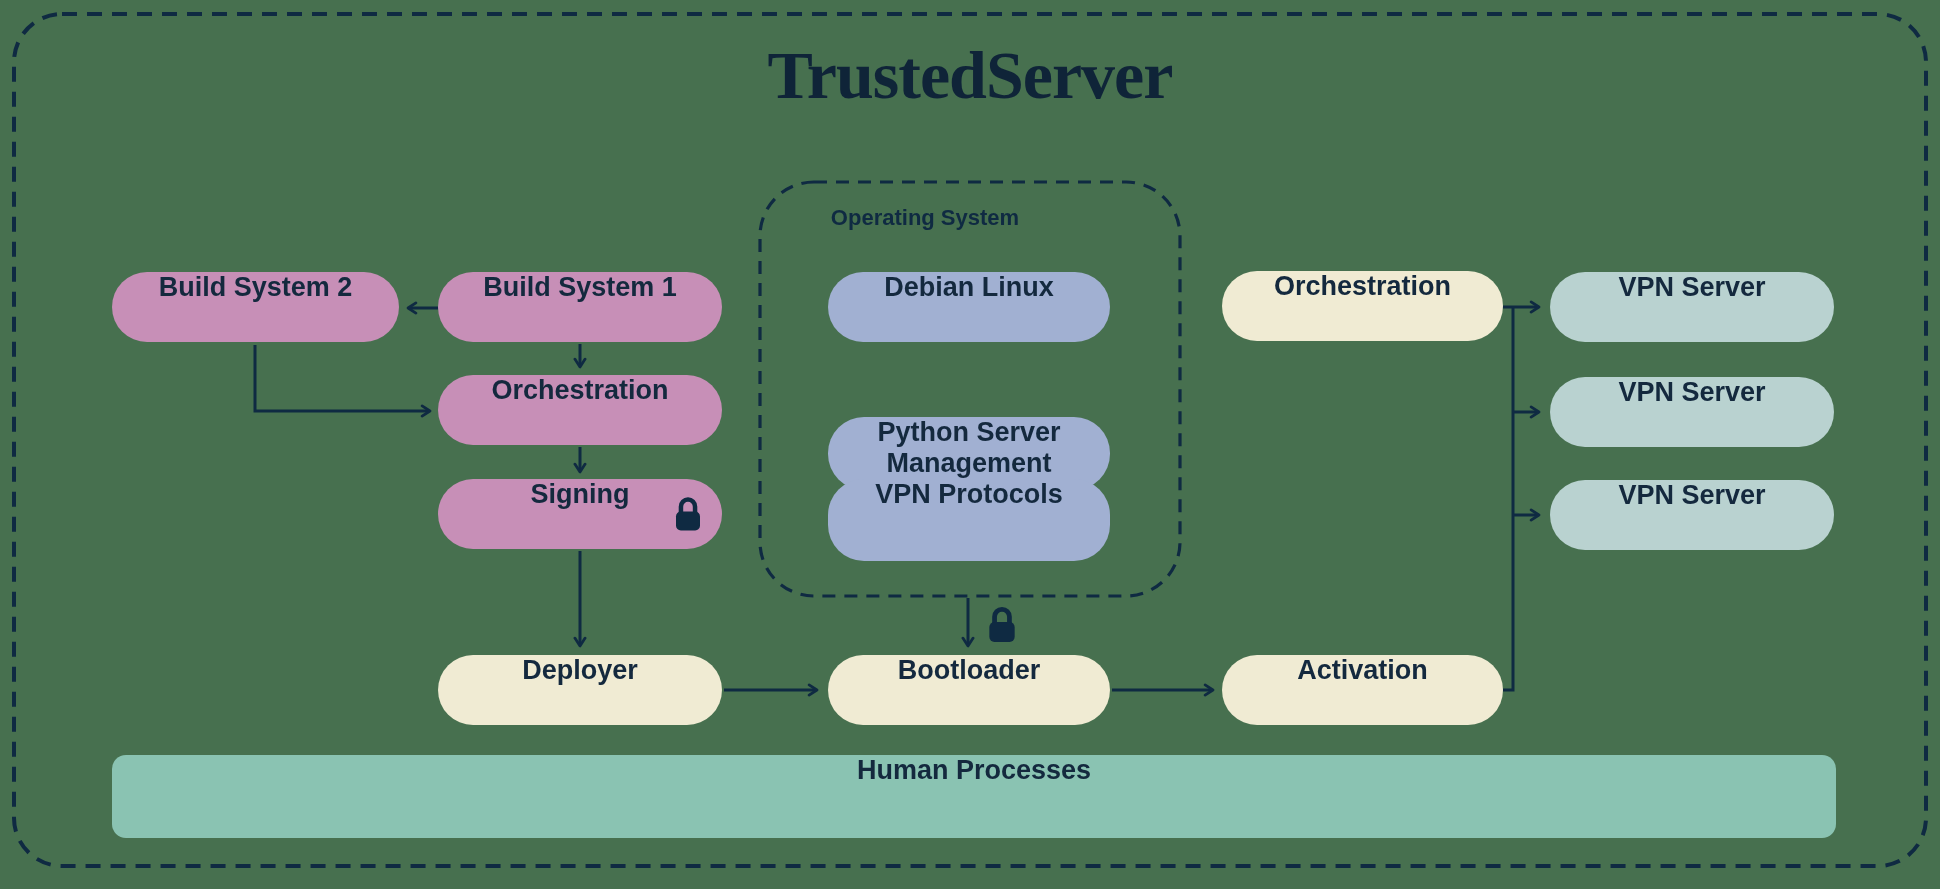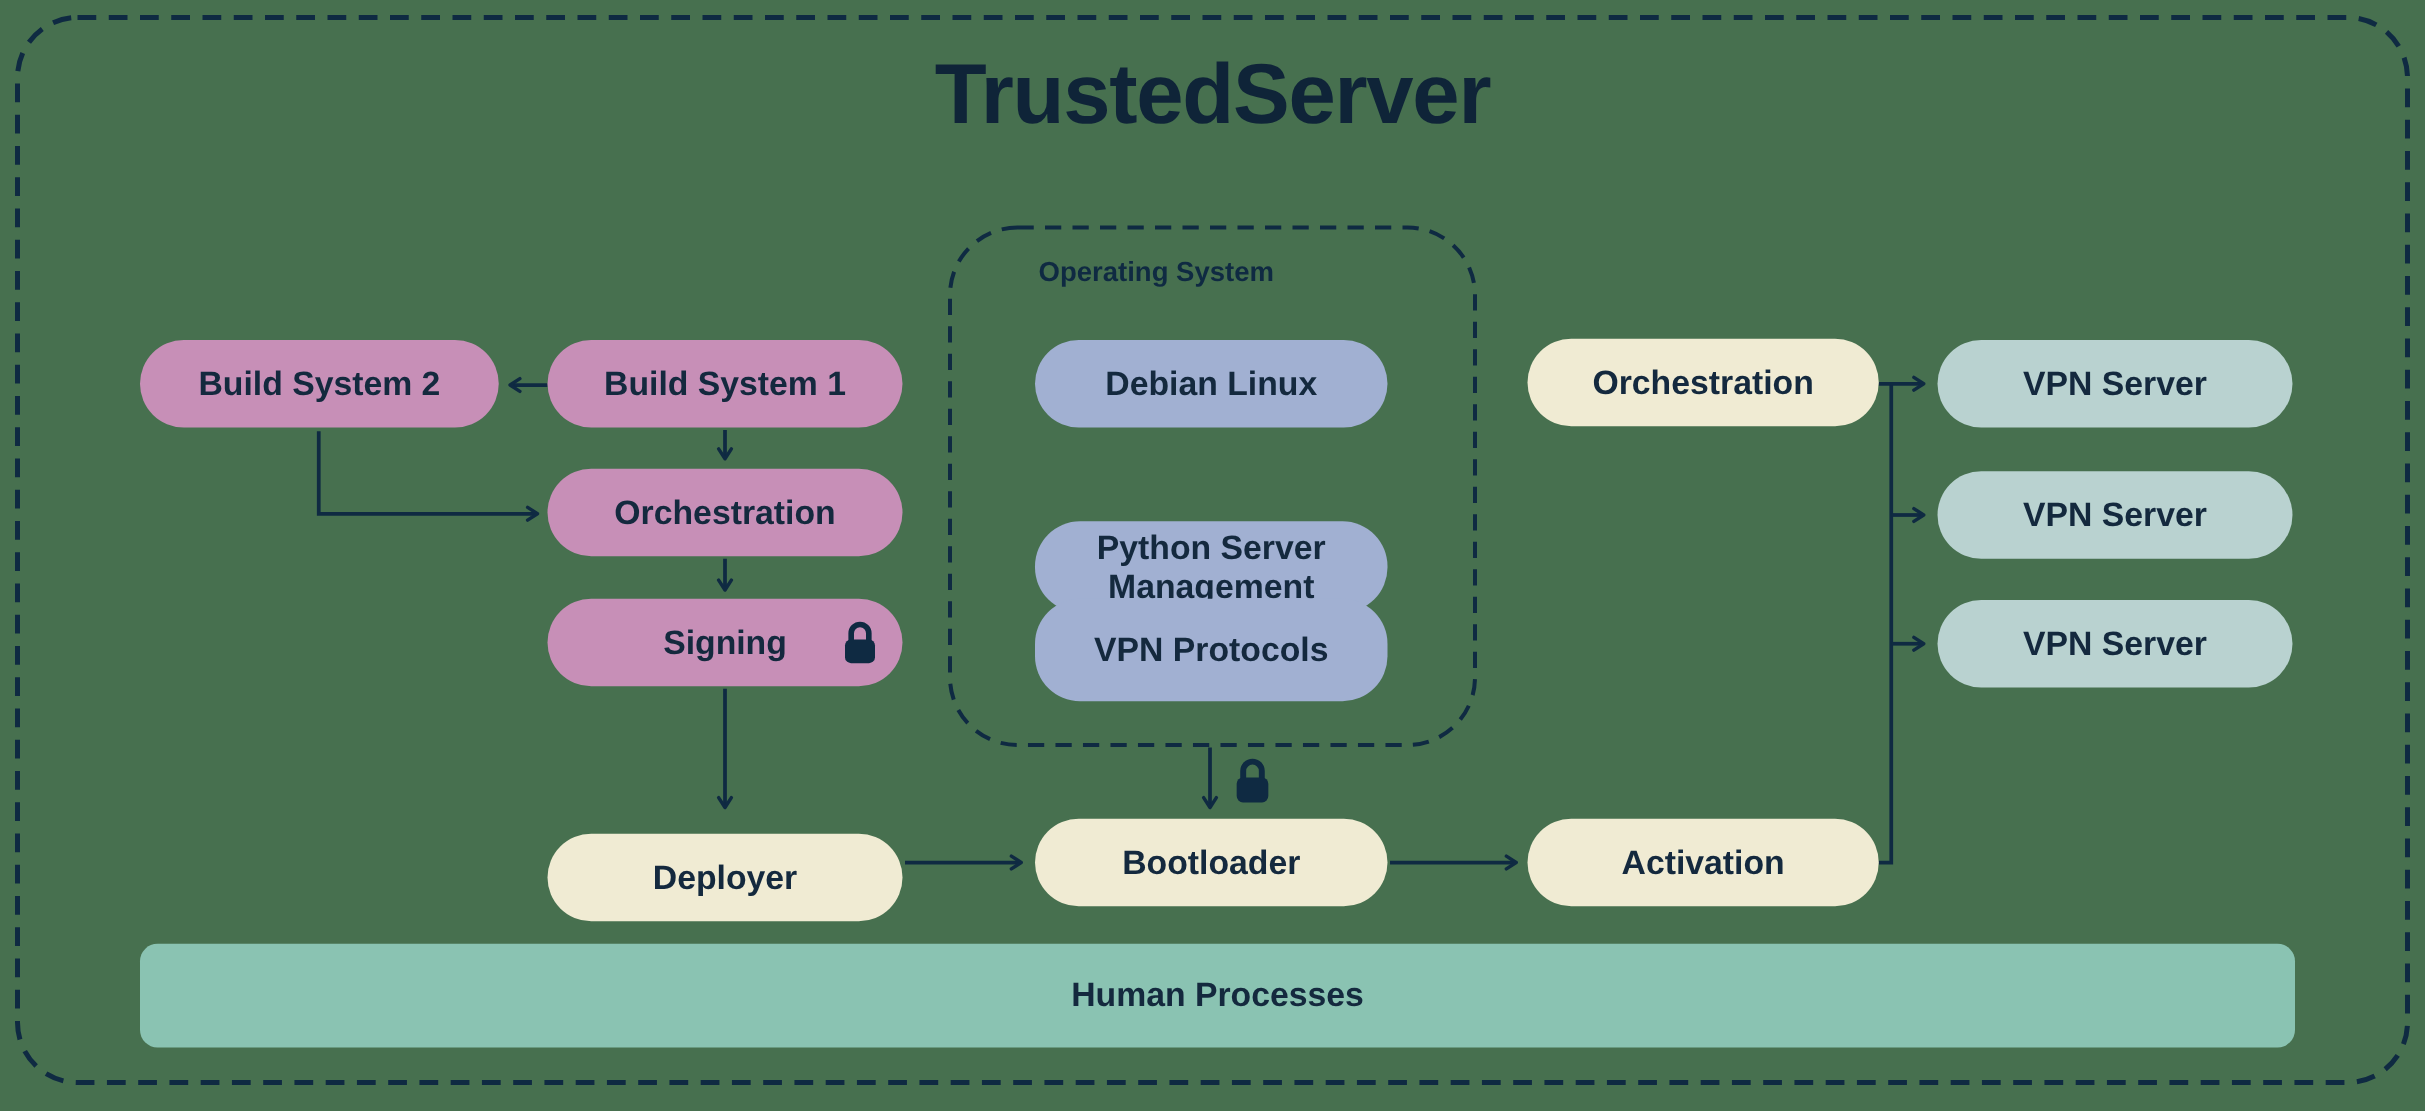--- a/index.html
+++ b/index.html
@@ -14,61 +14,60 @@
   #edge-layer {
     position: absolute;
     left: 0; top: 0;
     width: 1940px; height: 889px;
   }
   .title {
     position: absolute;
     left: 0; top: 36px;
     width: 1940px;
     text-align: center;
-    font-family: Liberation Sans, sans-serif;
+    font-family: Liberation Serif, serif;
     font-weight: 700;
     font-size: 68px;
     line-height: 78px;
     letter-spacing: -1px;
     color: #0F2438;
   }
   .group-label {
     position: absolute;
     left: 715px; top: 205px;
     width: 420px;
     text-align: center;
     font-weight: 700;
     font-size: 22px;
     color: #0F2A42;
   }
   .pill {
     position: absolute;
     border-radius: 36px;
     display: flex;
-    align-items: center;
     justify-content: center;
     text-align: center;
     font-weight: 700;
     font-size: 27px;
     line-height: 1.13;
     color: #14293E;
     padding: 0 18px;
     box-sizing: border-box;
   }
   .pink  { background: #C78FB7; }
   .blue  { background: #A1B0D2; }
   .cream { background: #F0EBD3; }
   .sage  { background: #B9D2D0; }
   .teal  { background: #8AC3B2; }
 
   .pos-bs2          { left: 112px;  top: 272px; width: 287px;  height: 70px; }
   .pos-bs1          { left: 438px;  top: 272px; width: 284px;  height: 70px; }
   .pos-verification { left: 438px;  top: 375px; width: 284px;  height: 70px; }
   .pos-signing      { left: 438px;  top: 479px; width: 284px;  height: 70px; }
-  .pos-deployer     { left: 438px;  top: 655px; width: 284px;  height: 70px; margin-top: 12px; }
+  .pos-deployer     { left: 438px;  top: 655px; width: 284px;  height: 70px; }
   .pos-debian       { left: 828px;  top: 272px; width: 282px;  height: 70px; }
   .pos-python       { left: 828px;  top: 374px; width: 282px;  height: 73px; margin-top: 43px; }
   .pos-vpnprot      { left: 828px;  top: 479px; width: 282px;  height: 82px; }
   .pos-bootloader   { left: 828px;  top: 655px; width: 282px;  height: 70px; }
   .pos-orchestration{ left: 1222px; top: 271px; width: 281px;  height: 70px; }
   .pos-activation   { left: 1222px; top: 655px; width: 281px;  height: 70px; }
   .pos-vpn1         { left: 1550px; top: 272px; width: 284px;  height: 70px; }
   .pos-vpn2         { left: 1550px; top: 377px; width: 284px;  height: 70px; }
   .pos-vpn3         { left: 1550px; top: 480px; width: 284px;  height: 70px; }
   .pos-human        { left: 112px;  top: 755px; width: 1724px; height: 83px; border-radius: 14px; }

